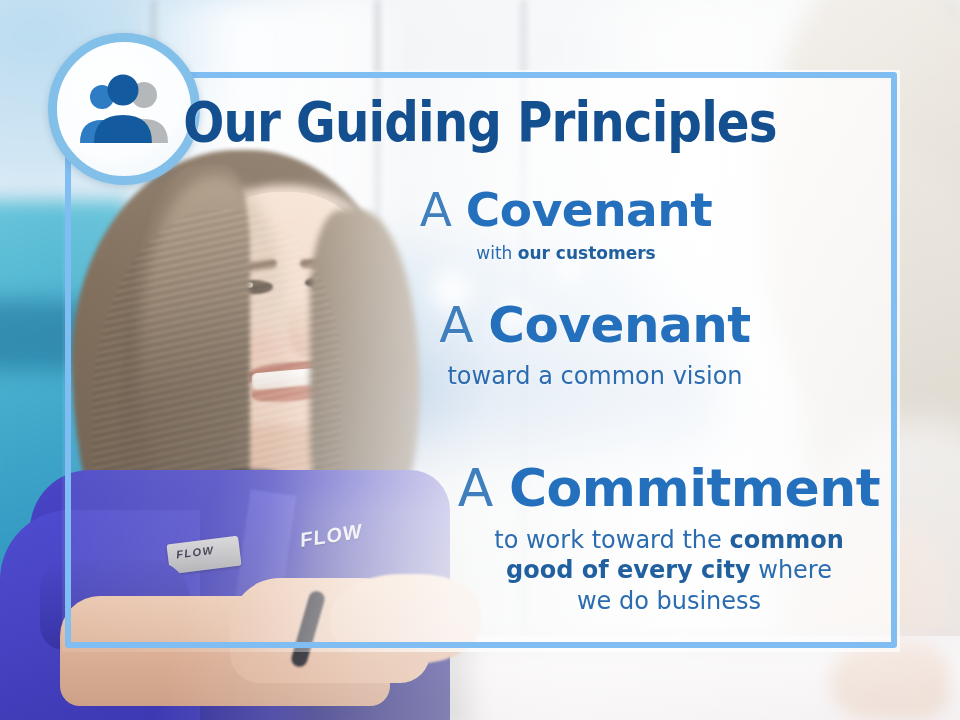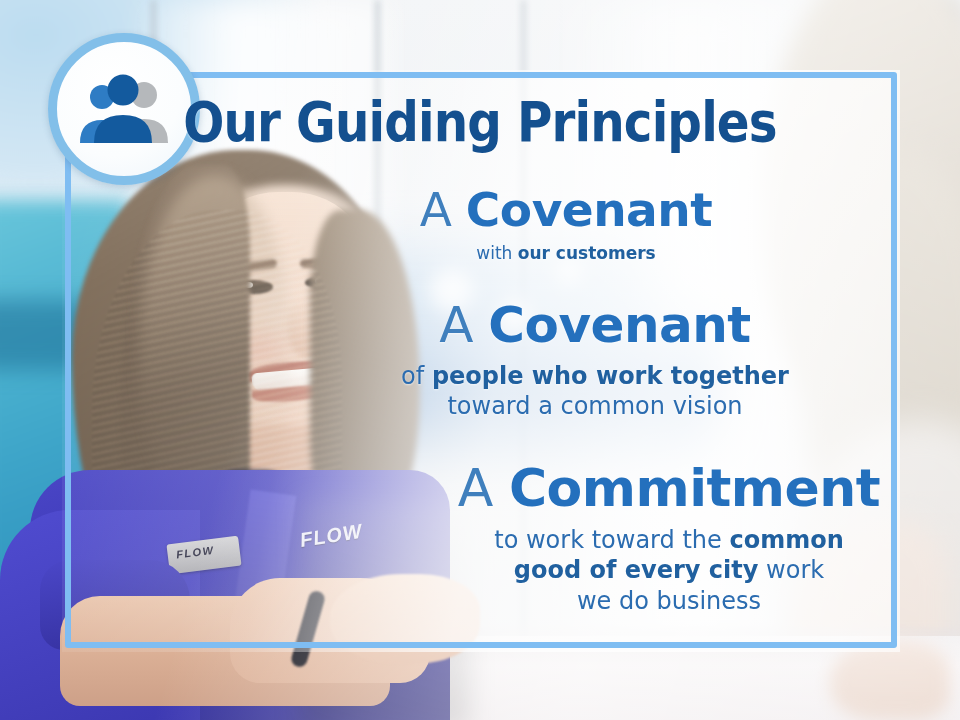--- a/index.html
+++ b/index.html
@@ -447,33 +447,32 @@
     </div>
   </div>
 
   <div class="ph block" id="blk-community">
     <div class="shiftB">
       <div class="headline">
         <span class="art">A</span>
         <span class="key">Covenant</span>
       </div>
       <div class="sub">
-          <div><span>of </span><b>people who work together</b></div>
           <div><span>toward a common vision</span></div>
         </div>
     </div>
   </div>
 
   <div class="ph block" id="blk-commitment">
     <div class="shiftC">
       <div class="headline">
         <span class="art">A</span>
         <span class="key">Commitment</span>
       </div>
       <div class="sub">
           <div><span>to work toward the </span><b>common</b></div>
-          <div><b>good of every city</b><span> work</span></div>
+          <div><b>good of every city</b><span> where</span></div>
           <div><span>we do business</span></div>
         </div>
     </div>
   </div>
 
 </div>
 
 </body></html>

